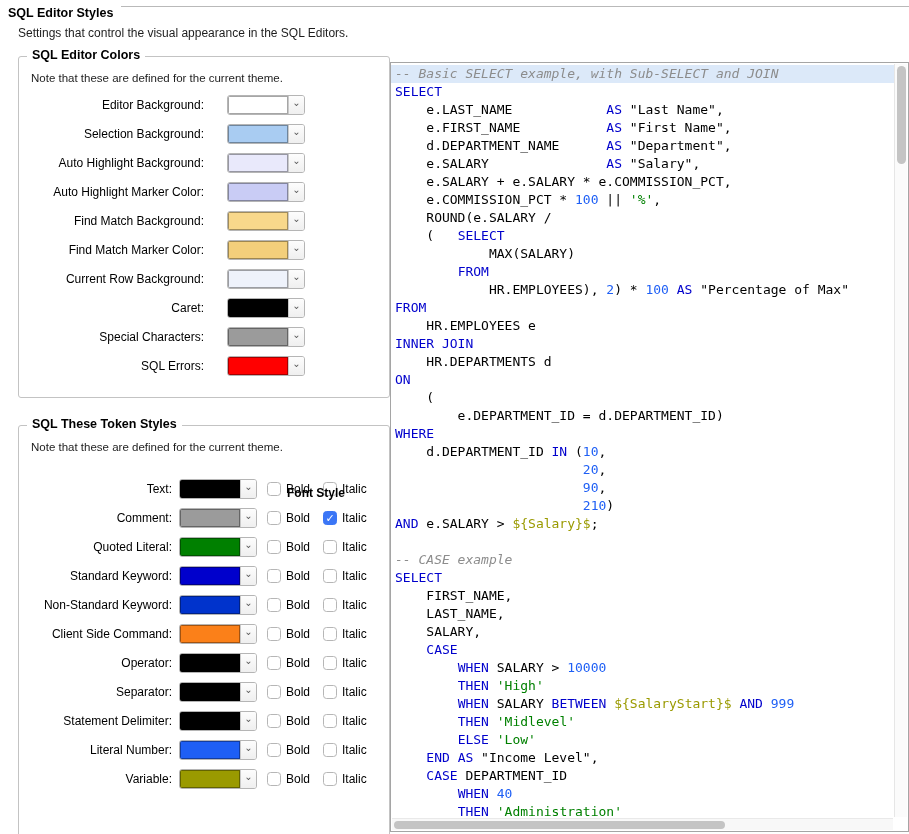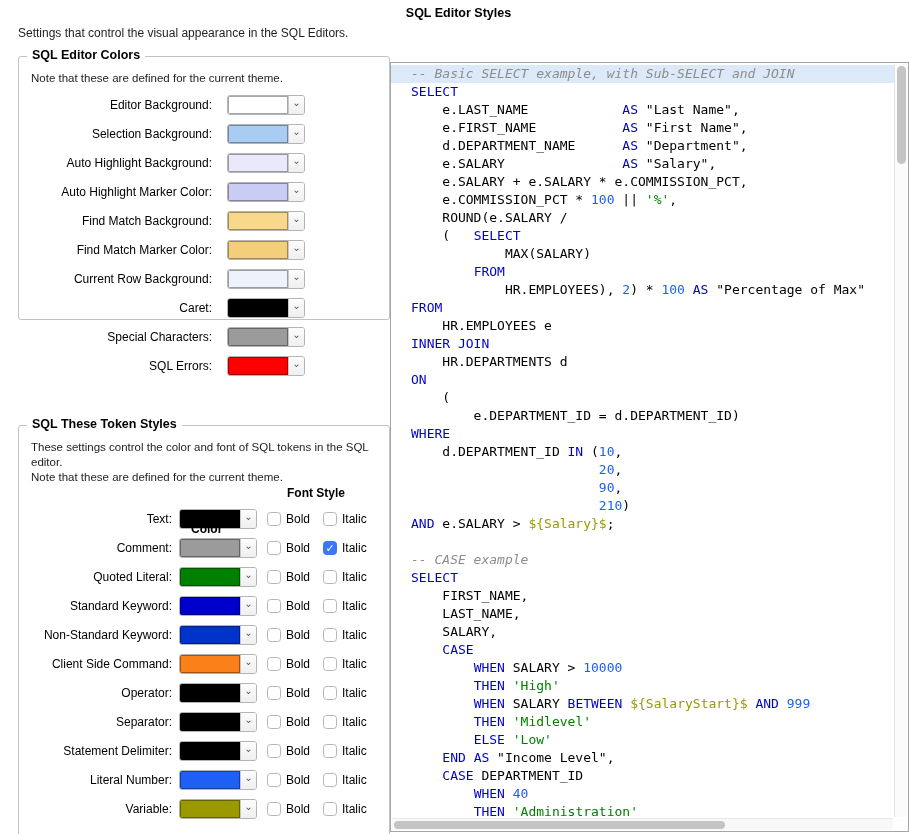--- a/index.html
+++ b/index.html
@@ -2,61 +2,61 @@
 <html style="--tok-p: #000000; --tok-k: #0000CC; --tok-n: #1E5FF5; --tok-s: #008000; --tok-c: #8C8C8C; --tok-v: #9A9A00;"><head>
 <meta charset="utf-8">
 <style>
   * { margin:0; padding:0; box-sizing:border-box; }
   html,body { width:909px; height:834px; }
   body {
     font-family:"Liberation Sans", sans-serif;
     font-size:12px; color:#000; background:#fff;
     position:relative; overflow:hidden;
   }
-  .title-sep { position:absolute; top:6px; left:8px; right:0; display:flex; align-items:center;flex-direction:column; }
+  .title-sep { position:absolute; top:6px; left:8px; right:0; display:flex; align-items:flex-start; }
   .panel-title { font-weight:bold; font-size:12.5px; white-space:nowrap; }
   .sep-line { flex:1; height:1px; background:#b9b9b9; margin-left:8px; }
   .subtitle { position:absolute; top:26px; left:18px; color:#1d1d1d; }
 
   .groupbox { position:absolute; border:1px solid #c3c3c3; border-radius:3px; padding:14px 10px 0 12px; background:#fff; }
-  .colors-box { left:18px; top:56px; width:372px; height:264px; }
+  .colors-box { left:18px; top:56px; width:372px; height:342px; }
   .token-box  { left:18px; top:425px; width:372px; height:418px; }
   .legend { position:absolute; top:-9px; left:8px; background:#fff; padding:0 5px; font-weight:bold; font-size:12.5px; }
   .desc { color:#1d1d1d; font-size:11.5px; line-height:15px; max-width:348px; }
   .bold { font-weight:normal; }
 
   .rows-colors { margin-top:4px; }
   .rows-tokens { margin-top:19px; }
   .crow, .trow { display:flex; align-items:center; height:29px; }
-  .rlabel { width:196px; text-align:right; padding-right:15px; }
+  .rlabel { width:196px; text-align:right; padding-right:23px; }
   .tlabel { width:148px; text-align:right; padding-right:7px; }
 
   .combo { display:flex; width:78px; height:20px; border:1px solid #b5b5b5; border-radius:3px; overflow:hidden; background:#fff; flex:0 0 auto; }
   .swatch { flex:1; box-shadow:inset 0 0 0 1px rgba(0,0,0,0.35); }
   .arrow { width:16px; display:flex; align-items:center; justify-content:center;
            background:linear-gradient(#fdfdfd,#efefef); border-left:1px solid #c9c9c9;
            color:#5a5a5a; font-size:10px; line-height:10px; padding-bottom:3px; }
 
   .cbwrap { display:flex; align-items:center; }
   .cbwrap.bold-col { margin-left:10px;text-align:right; }
   .cbwrap.italic-col { margin-left:13px; }
   .cb { width:14px; height:14px; border:1px solid #b6b6b6; border-radius:3.5px; background:#fff;
         display:inline-block; text-align:center; font-size:11px; line-height:13px; color:#fff; flex:0 0 auto; }
   .cb.checked { background:#3b76f6; border-color:#3b76f6; }
   .cblabel { margin-left:5px; }
 
-  .col-color { position:absolute; top:60px; left:172px; font-weight:bold;margin-top:36px; }
+  .col-color { position:absolute; top:60px; left:172px; font-weight:bold; }
   .col-font  { position:absolute; top:60px; left:268px; font-weight:bold; }
 
   .editor { position:absolute; left:390px; top:62px; width:519px; height:770px;
             border:1px solid #a5a5a5; background:#fff; }
   .code { position:absolute; top:0; left:0; right:14px; bottom:13px; overflow:hidden;
           padding-top:2px; font-family:"DejaVu Sans Mono", monospace; font-size:13px;
           line-height:18px; white-space:pre; }
-  .cl { min-height:18px; padding-left:20px; }
+  .cl { min-height:18px; padding-left:4px; }
   .tok-p { color:var(--tok-p,#000); }
   .tok-k { color:var(--tok-k,#0000cc); }
   .tok-n { color:var(--tok-n,#1e5ff5); }
   .tok-s { color:var(--tok-s,#008000); }
   .tok-c { color:var(--tok-c,#8c8c8c); font-style:italic; }
   .tok-v { color:var(--tok-v,#9a9a00); }
 
   .vscroll { position:absolute; top:1px; right:1px; bottom:14px; width:13px;
              background:#fbfbfb; border-left:1px solid #e6e6e6; }
   .vthumb { position:absolute; top:2px; left:2px; width:9px; height:98px; border-radius:5px; background:#c4c4c4; }
@@ -145,21 +145,20 @@
         <span class="combo">
           <span class="swatch" style="background: rgb(255, 0, 0);"></span>
           <span class="arrow">⌄</span>
         </span>
       </div>
     </div>
 </div>
 
 <div class="groupbox token-box">
   <span class="legend">SQL These Token Styles</span>
-  <div class="desc"><span>These settings control the color and font of SQL </span><span class="bold">tokens</span><span> in the SQL editor.</span></div>
   <div class="desc bold">Note that these are defined for the current theme.</div>
   <span class="col-color">Color</span>
   <span class="col-font">Font Style</span>
   <div class="rows-tokens">
       <div class="trow">
         <span class="tlabel">Text:</span>
         <span class="combo">
           <span class="swatch" style="background: rgb(0, 0, 0);"></span>
           <span class="arrow">⌄</span>
         </span>

